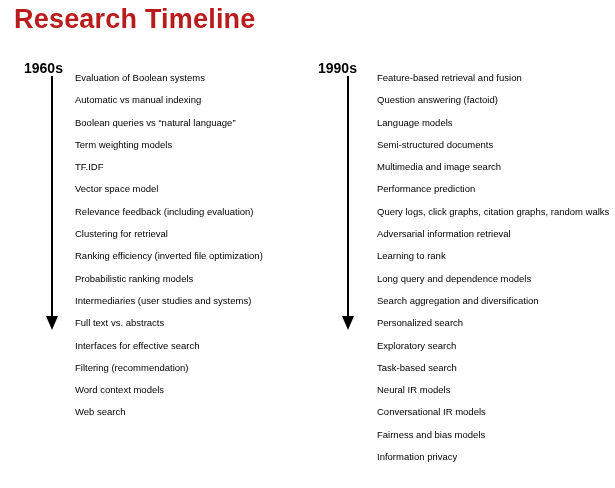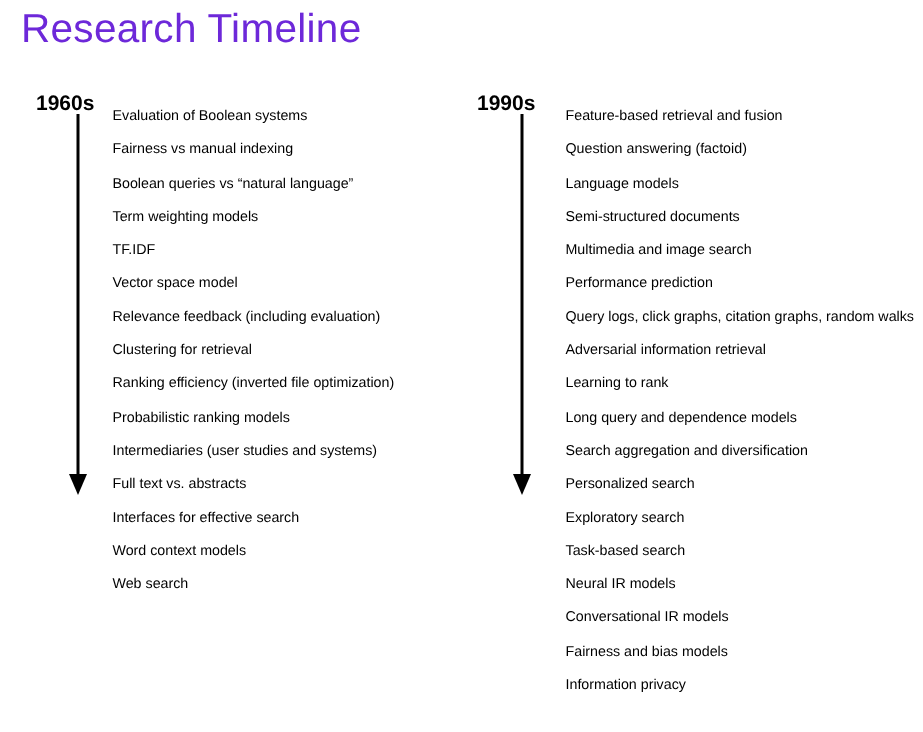--- a/index.html
+++ b/index.html
@@ -13,23 +13,23 @@
     font-family: "Liberation Sans", sans-serif;
     color: #000000;
     overflow: hidden;
     position: relative;
   }
   #page-title {
     position: absolute;
     left: 14px;
     top: 4px;
     font-size: 27px;
-    font-weight: 400;
+    font-weight: 700;
     letter-spacing: 0.2px;
-    color: #6d28d9;
+    color: #b91c1c;
     white-space: nowrap;
   }
   .column {
     position: absolute;
     top: 60px;
   }
   #column-left { left: 18px; }
   #column-right { left: 318px; }
   .decade-label {
     position: absolute;
@@ -89,32 +89,33 @@
 <div id="page-title">Research Timeline</div>
 
 <div class="column" id="column-left">
   <div class="decade-label">1960s</div>
   <div class="arrow">
     <div class="arrow-line"></div>
     <div class="arrow-head"></div>
   </div>
   <ul class="items">
     <li>Evaluation of Boolean systems</li>
-    <li>Fairness vs manual indexing</li>
+    <li>Automatic vs manual indexing</li>
     <li>Boolean queries vs “natural language”</li>
     <li>Term weighting models</li>
     <li>TF.IDF</li>
     <li>Vector space model</li>
     <li>Relevance feedback (including evaluation)</li>
     <li>Clustering for retrieval</li>
     <li>Ranking efficiency (inverted file optimization)</li>
     <li>Probabilistic ranking models</li>
     <li>Intermediaries (user studies and systems)</li>
     <li>Full text vs. abstracts</li>
     <li>Interfaces for effective search</li>
+    <li>Filtering (recommendation)</li>
     <li>Word context models</li>
     <li>Web search</li>
   </ul>
 </div>
 
 <div class="column" id="column-right">
   <div class="decade-label">1990s</div>
   <div class="arrow">
     <div class="arrow-line"></div>
     <div class="arrow-head"></div>

